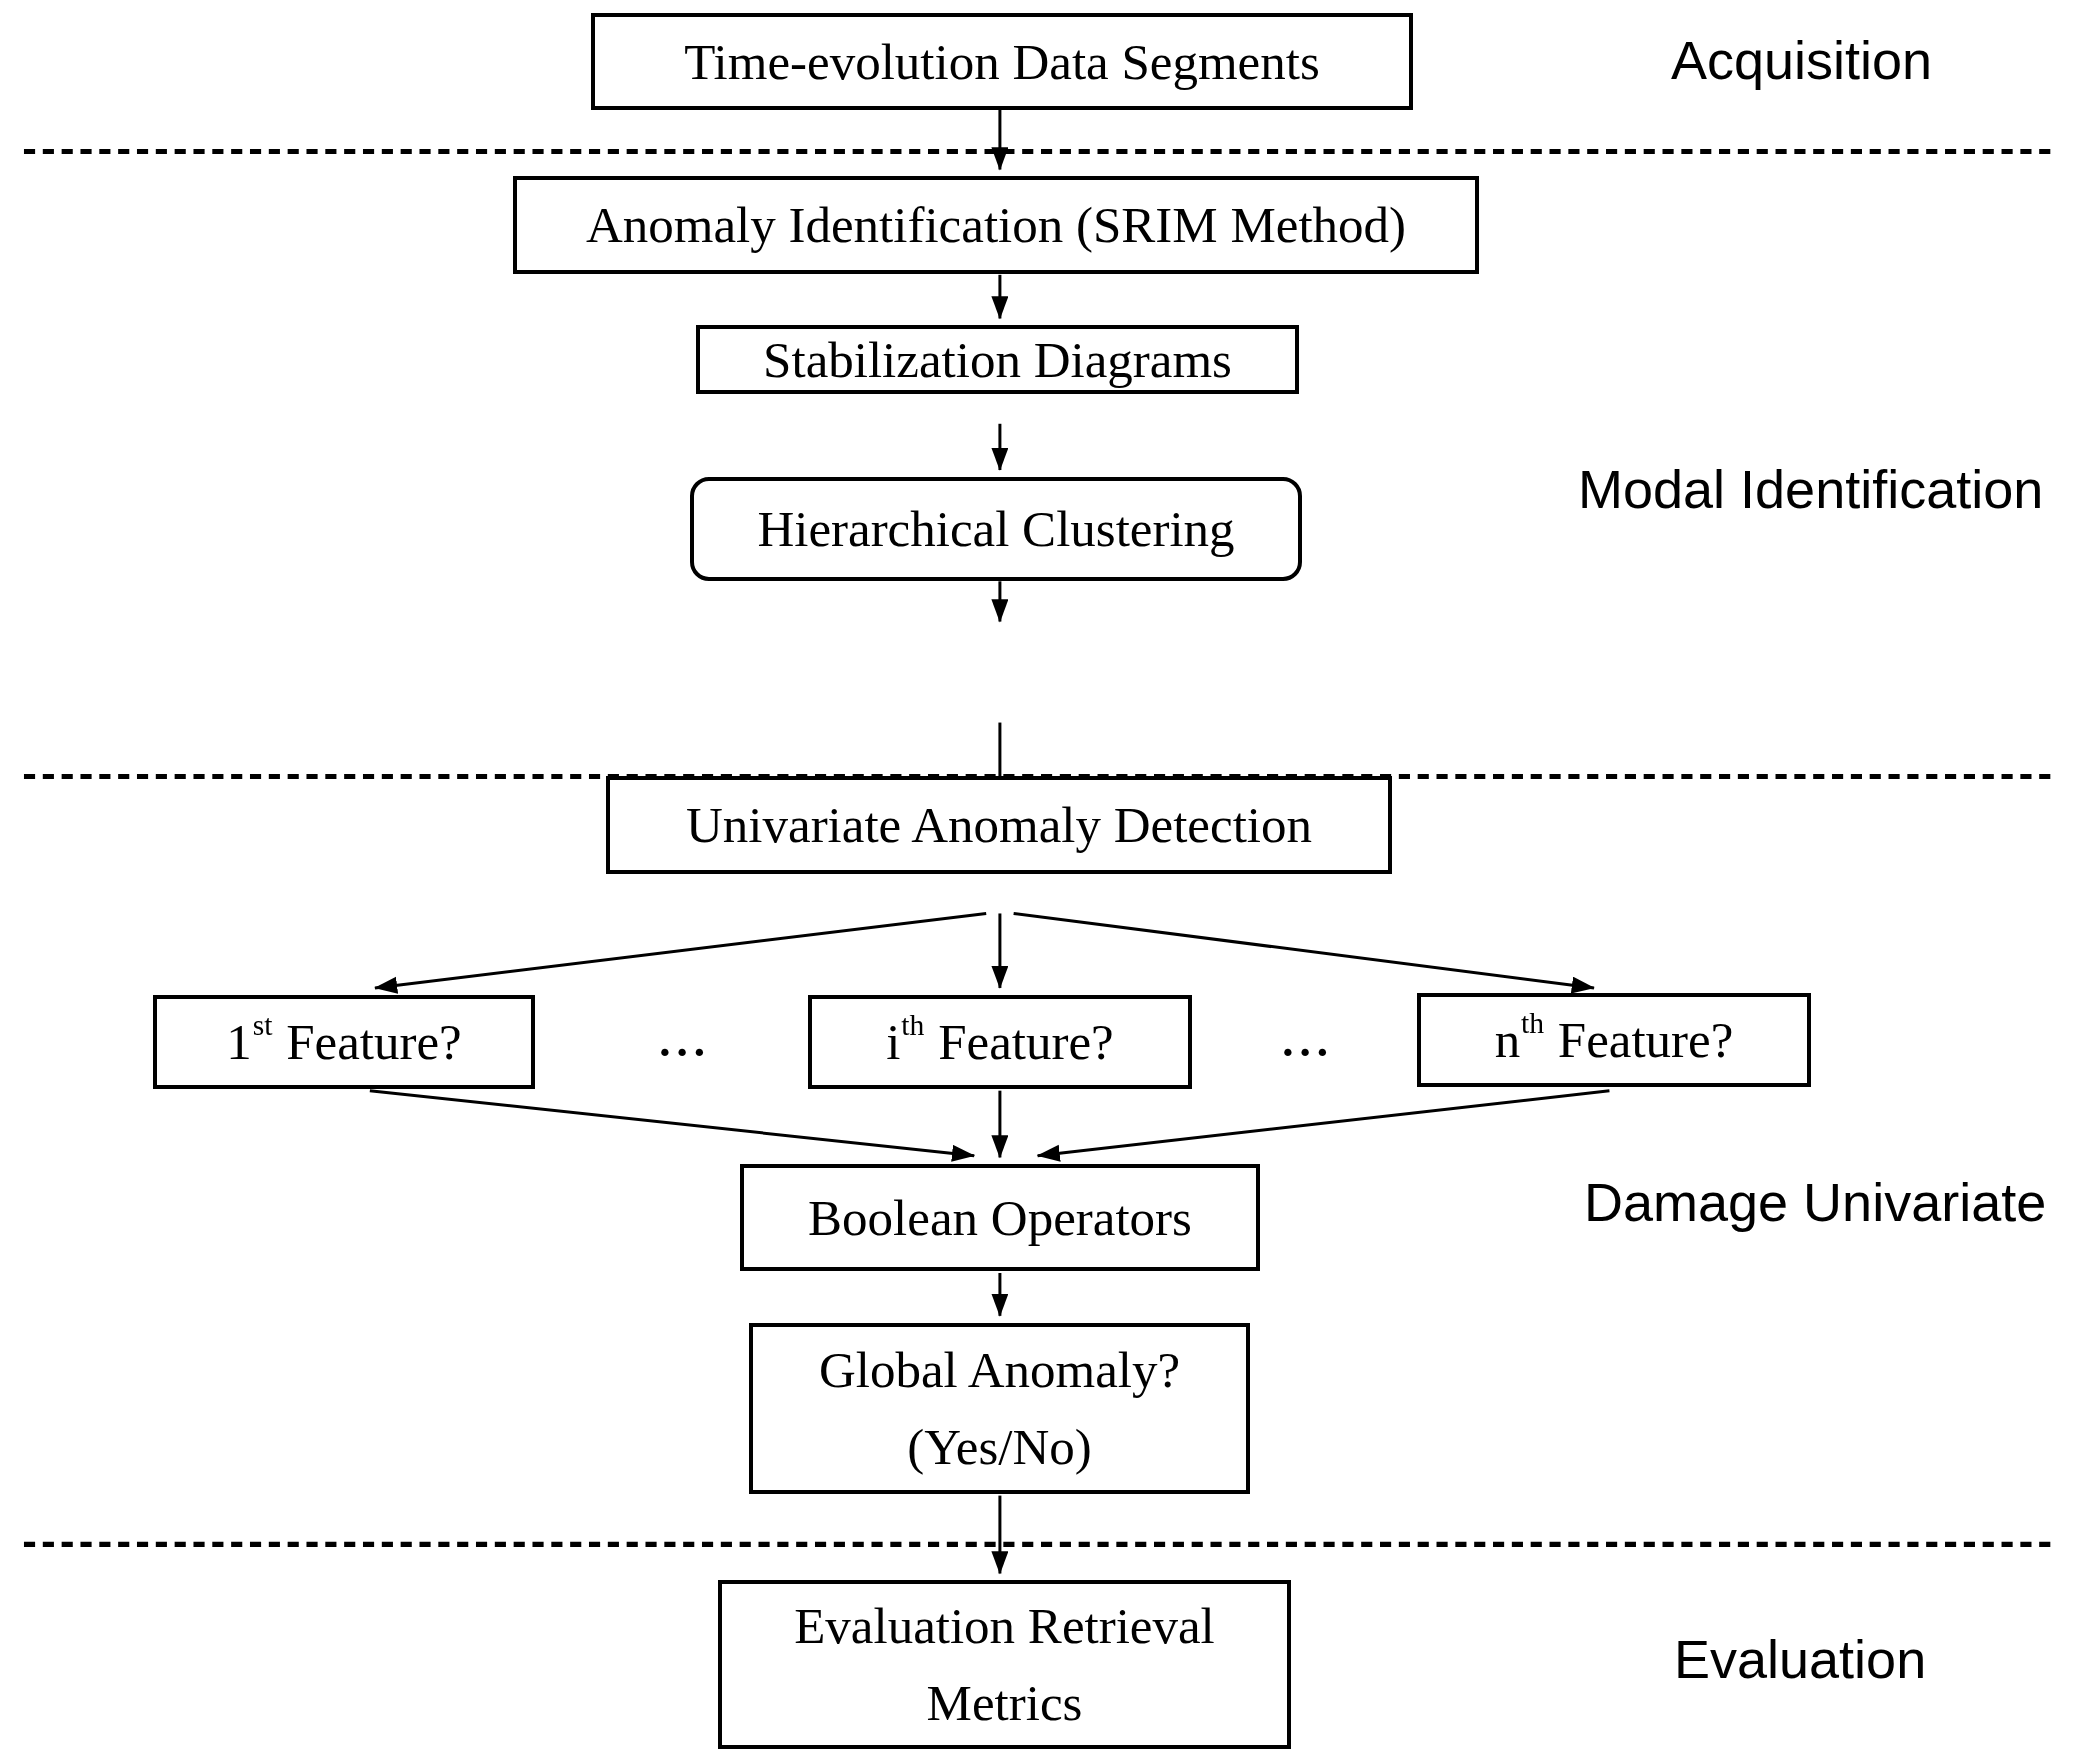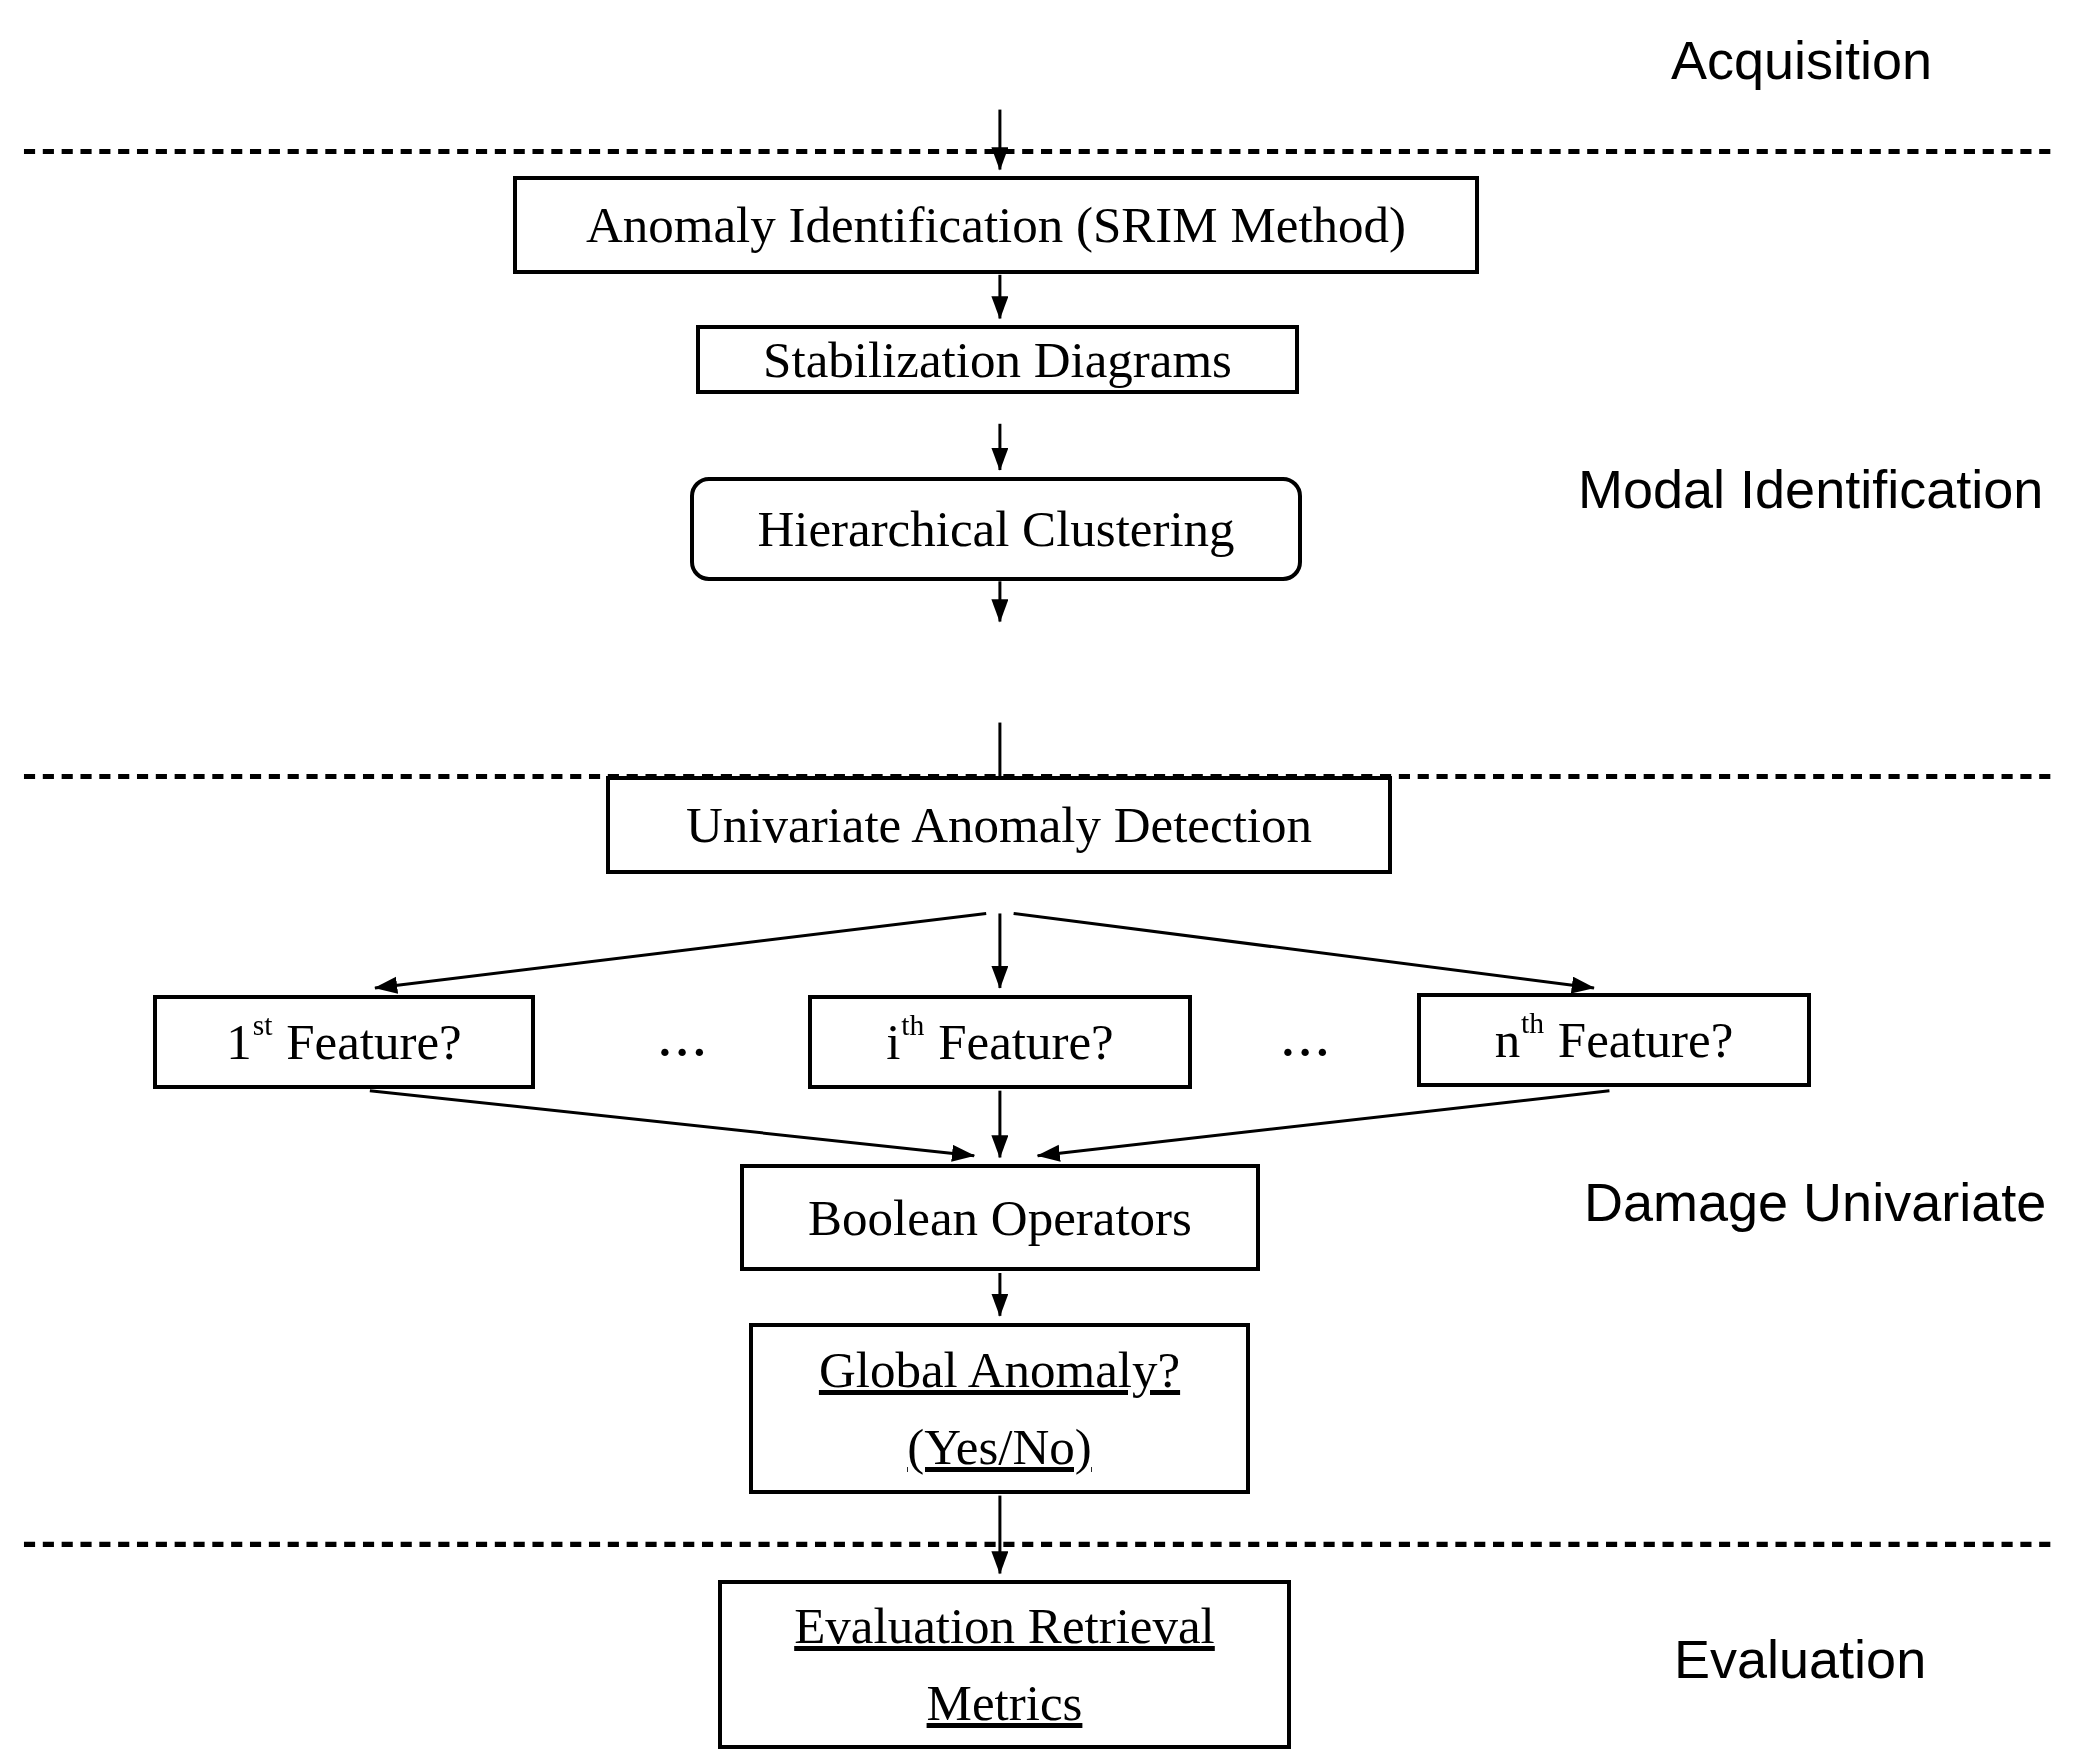--- a/index.html
+++ b/index.html
@@ -41,21 +41,20 @@
     justify-content: center;
     font-family: "Liberation Serif", serif;
     font-size: 51px;
     color: #000000;
     white-space: nowrap;
     text-align: center;
   }
   .node.two-line {
     flex-direction: column;
     line-height: 1.5;
-    text-decoration: underline;
   }
   .node .sup {
     font-size: 0.58em;
     position: relative;
     top: -0.55em;
     margin-left: 0.9px;
   }
   .node .rest-gap {
     margin-left: 0.27em;
   }
@@ -102,20 +101,23 @@
     <line class="solid" x1="1152" y1="1067" x2="438" y2="1154" marker-end="url(#arrowhead)"></line>
     <line class="solid" x1="1168" y1="1067" x2="1168" y2="1154" marker-end="url(#arrowhead)"></line>
     <line class="solid" x1="1184" y1="1067" x2="1862" y2="1154" marker-end="url(#arrowhead)"></line>
     <line class="solid" x1="432" y1="1274" x2="1138" y2="1350" marker-end="url(#arrowhead)"></line>
     <line class="solid" x1="1168" y1="1274" x2="1168" y2="1352" marker-end="url(#arrowhead)"></line>
     <line class="solid" x1="1880" y1="1274" x2="1212" y2="1350" marker-end="url(#arrowhead)"></line>
     <line class="solid" x1="1168" y1="1487" x2="1168" y2="1537" marker-end="url(#arrowhead)"></line>
     <line class="solid" x1="1168" y1="1747" x2="1168" y2="1838" marker-end="url(#arrowhead)"></line>
   </svg>
 
+  <div class="node" style="left:591px; top:13px; width:822px; height:97px;">
+    <span>Time-evolution Data Segments</span>
+  </div>
 
   <div class="node" style="left:513px; top:176px; width:966px; height:98px;">
     <span>Anomaly Identification (SRIM Method)</span>
   </div>
 
   <div class="node" style="left:696px; top:325px; width:603px; height:69px;">
     <span>Stabilization Diagrams</span>
   </div>
 
   <div class="node" style="left:690px; top:477px; width:612px; height:104px;border-radius:19px;">

